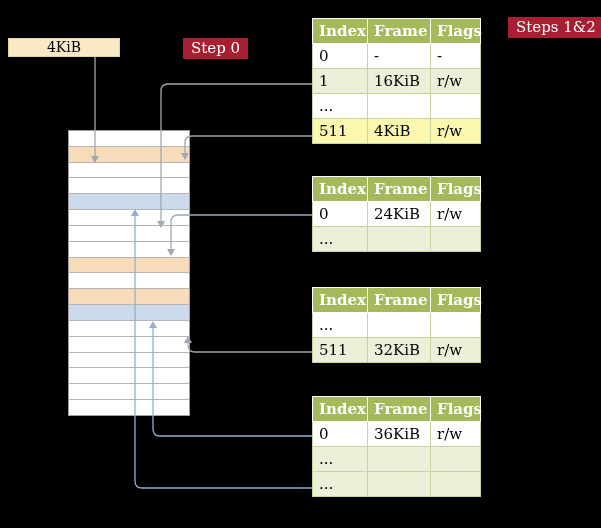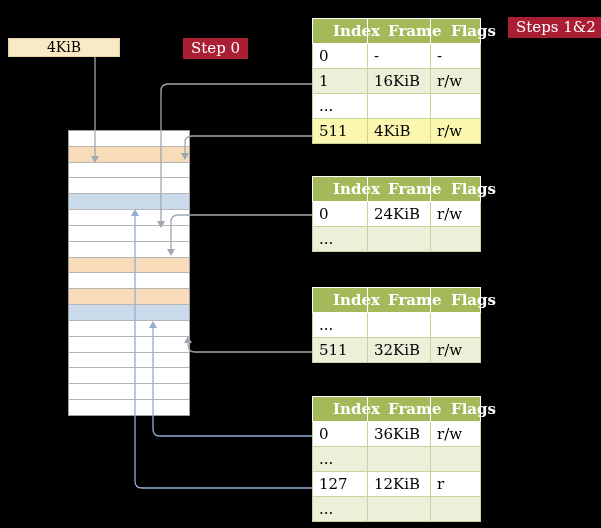--- a/index.html
+++ b/index.html
@@ -33,21 +33,21 @@
   .mem-row.empty{background:#ffffff;}
   .mem-row.pagetable{background:#f8dcba;}
   .mem-row.data{background:#ccdbeb;}
   
   table.pt{
     position:absolute;border-collapse:collapse;table-layout:fixed;
     width:168px;background:#fff;border:1px solid #e8e8e8;
   }
   table.pt th{
     background:#a4ba5a;color:#fff;font-weight:bold;font-size:15px;
-    text-align:center;padding:0 20px;height:25px;border:1px solid #fff;
+    text-align:center;padding:0 6px;height:25px;border:1px solid #fff;
     box-sizing:border-box;
   }
   table.pt td{
     font-size:15px;color:#000;text-align:left;padding:0 6px;height:25px;
     border:1px solid #c9d39c;box-sizing:border-box;background:#fff;
     white-space:nowrap;overflow:hidden;
   }
   table.pt tr.green td{background:#eaf1d8;}
   table.pt tr.yellow td{background:#fbf7ae;}
   #t1{left:312px;top:18px;}
@@ -200,25 +200,20 @@
       <tr>
         <td>0</td>
         <td>36KiB</td>
         <td>r/w</td>
       </tr>
       <tr class="green">
         <td>...</td>
         <td></td>
         <td></td>
       </tr>
-      <tr>
-        <td>127</td>
-        <td>12KiB</td>
-        <td>r</td>
-      </tr>
       <tr class="green">
         <td>...</td>
         <td></td>
         <td></td>
       </tr>
     </tbody>
   </table>
 
   <svg class="overlay" width="601" height="528" viewBox="0 0 601 528">
     <g class="wire-gray">

